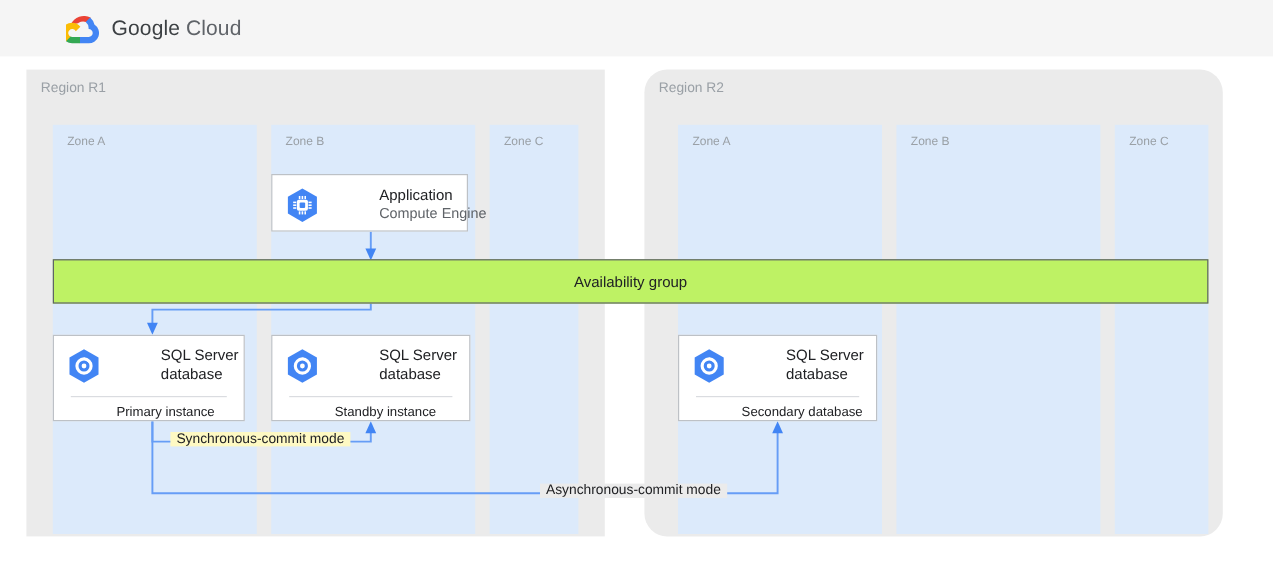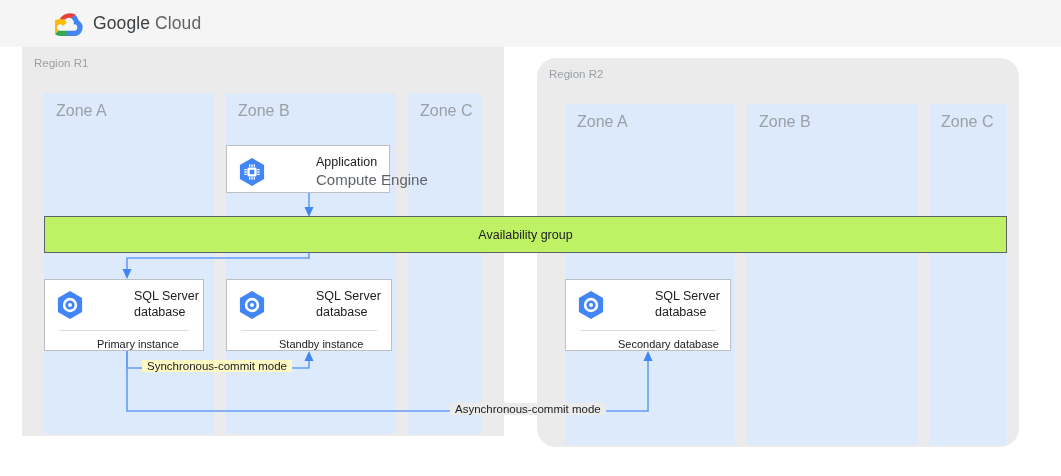--- a/index.html
+++ b/index.html
@@ -45,41 +45,41 @@
     position: absolute;
     left: 0; top: 47px;
     width: 1061px; height: 429px;
     background: #ffffff;
   }
 
   .region {
     position: absolute;
     background: #ebebeb;
   }
-  #region-r1 { left: 22px;  top: 0; width: 482px; height: 389px; }
+  #region-r1 { left: 22px;  top: 11px; width: 482px; height: 389px; }
   #region-r2 { left: 537px; top: 11px; width: 482px; height: 389px; border-radius: 19px; }
 
   .region-label {
     position: absolute;
     left: 12px; top: 10px;
     font-size: 11.5px;
     color: #9aa0a6;
     white-space: nowrap;
   }
 
   .zone {
     position: absolute;
     top: 46px;
     height: 341px;
     background: #dceafb;
   }
   .zone-label {
     position: absolute;
     left: 12px; top: 9px;
-    font-size: 16px;
+    font-size: 10px;
     color: #9aa0a6;
     white-space: nowrap;
   }
   
   #r1-zone-a { left: 22px;  width: 170px; }
   #r1-zone-b { left: 204px; width: 170px; }
   #r1-zone-c { left: 386px; width: 74px;  }
   
   #r2-zone-a { left: 28px;  width: 170px; }
   #r2-zone-b { left: 210px; width: 170px; }
@@ -105,21 +105,21 @@
   .card-titles {
     margin-left: 11px;
     line-height: 1.25;
   }
   .card-title {
     font-size: 12.5px;
     color: #202124;
     white-space: nowrap;
   }
   .card-sub {
-    font-size: 15px;
+    font-size: 12px;
     color: #5f6368;
     white-space: nowrap;
   }
   .card-divider {
     height: 1px;
     background: #dadce0;
     margin: 0 14px;
   }
   .card-foot {
     font-size: 11px;

